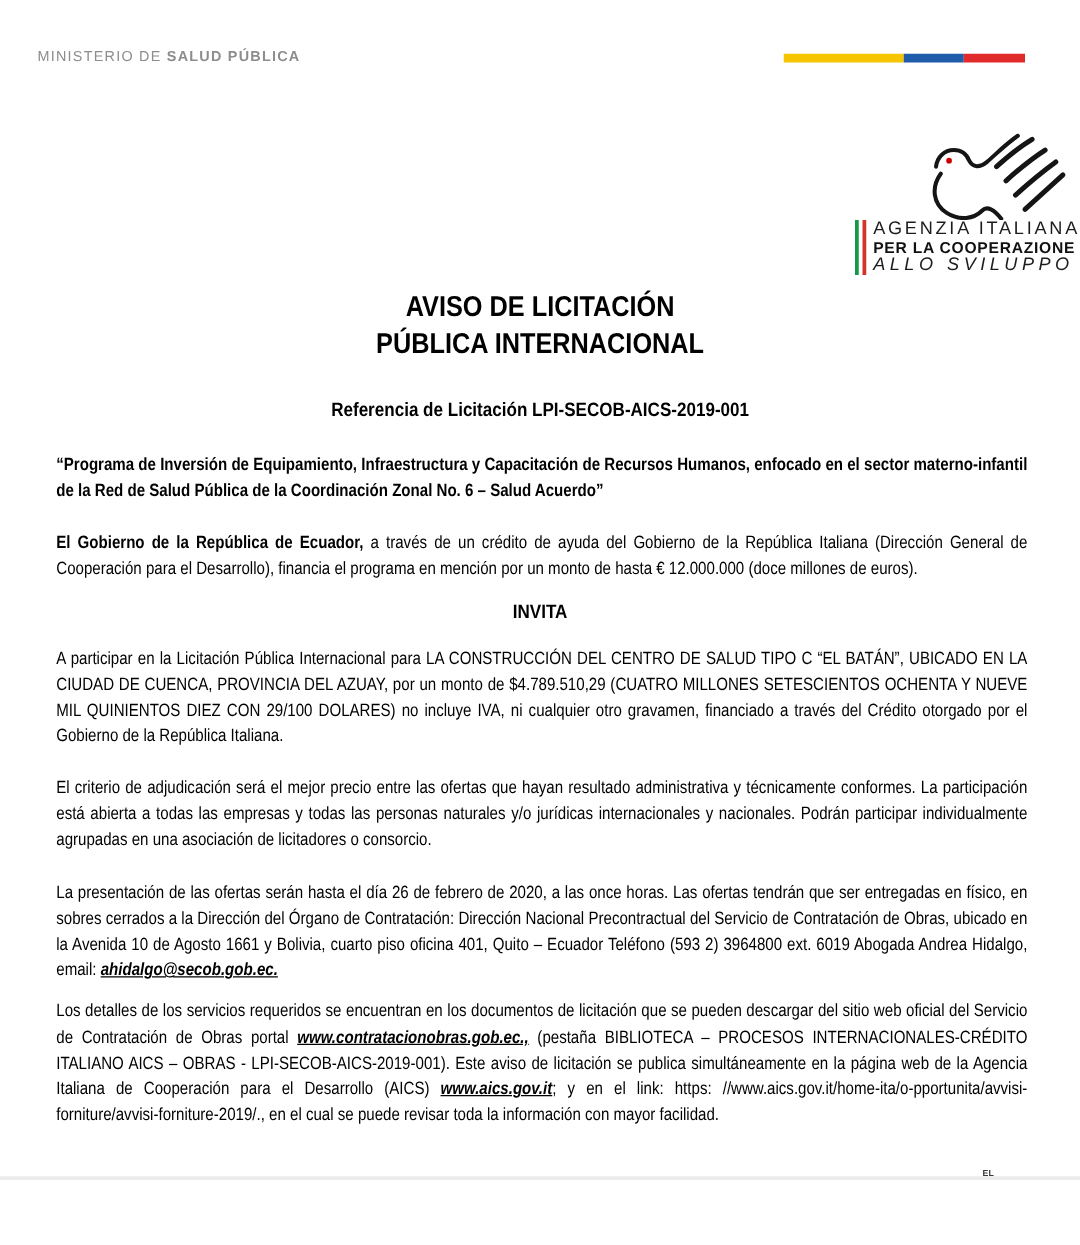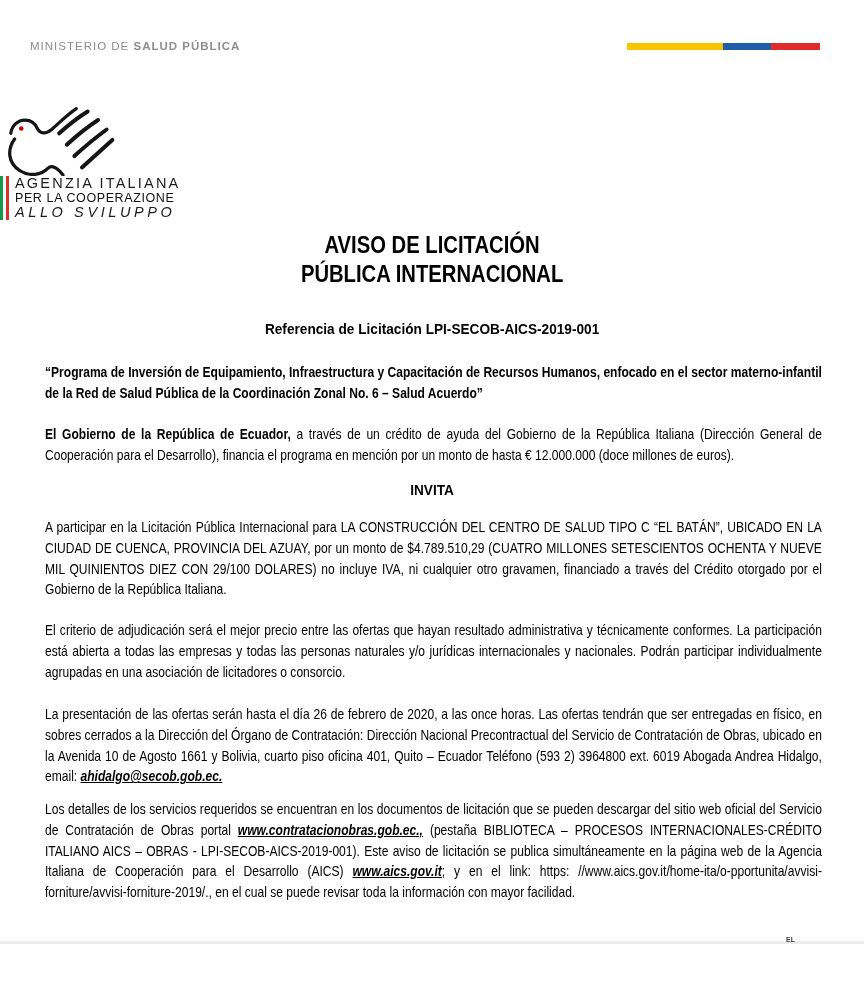--- a/index.html
+++ b/index.html
@@ -9,30 +9,30 @@
 
   
   .ministry { position:absolute; left:30px; top:40px; font-size:11.5px; color:#8d8d8d; letter-spacing:1px; white-space:nowrap; }
   .ministry .bold { font-weight:bold; }
   .flag-bar { position:absolute; left:627px; top:43px; width:193px; height:7px; display:flex; }
   .flag-bar .seg-y { width:96px; height:100%; }
   .flag-bar .seg-b { width:48px; height:100%; }
   .flag-bar .seg-r { width:49px; height:100%; }
 
   
-  .aics-logo { position:absolute; left:0; top:102px; width:864px; display:flex; flex-direction:column; align-items:flex-start; }
+  .aics-logo { position:absolute; left:0; top:102px; width:864px; display:flex; flex-direction:column; align-items:flex-end; }
   .dove { width:126px; height:74px; }
   .aics-textblock { margin-top:0px; display:flex; align-items:stretch; }
   .italy-stripes { display:flex; margin-right:6px; }
   .italy-stripes i { display:block; width:3px; }
   .italy-stripes i.g { background:#159947; margin-right:3px; }
   .italy-stripes i.r { background:#d2342b; }
   .aics-lines { display:flex; flex-direction:column; justify-content:space-between; }
   .aics-l1 { font-size:14.5px; letter-spacing:2.2px; color:#1c1c1c; line-height:15px; }
-  .aics-l2 { font-size:12.5px; font-weight:normal; letter-spacing:0.6px; color:#111; line-height:14px; }
+  .aics-l2 { font-size:12.5px; font-weight:bold; letter-spacing:0.6px; color:#111; line-height:14px; }
   .aics-l3 { font-size:14.5px; letter-spacing:3.6px; color:#1c1c1c; line-height:15px;font-style:italic; }
 
   
   .centered { position:absolute; left:0; width:982px; transform:scaleX(0.88); transform-origin:0 0; text-align:center; }
   .doc-title { top:231px; font-weight:bold; font-size:23px; line-height:28.5px; }
   .reference { top:320px; font-weight:bold; font-size:15.5px; }
   .invita { top:481px; font-weight:bold; font-size:15.5px; }
 
   
   .para { position:absolute; left:45px; width:914px; transform:scaleX(0.85); transform-origin:0 0; text-align:justify; font-size:14.2px; line-height:20.8px; color:#000; }

